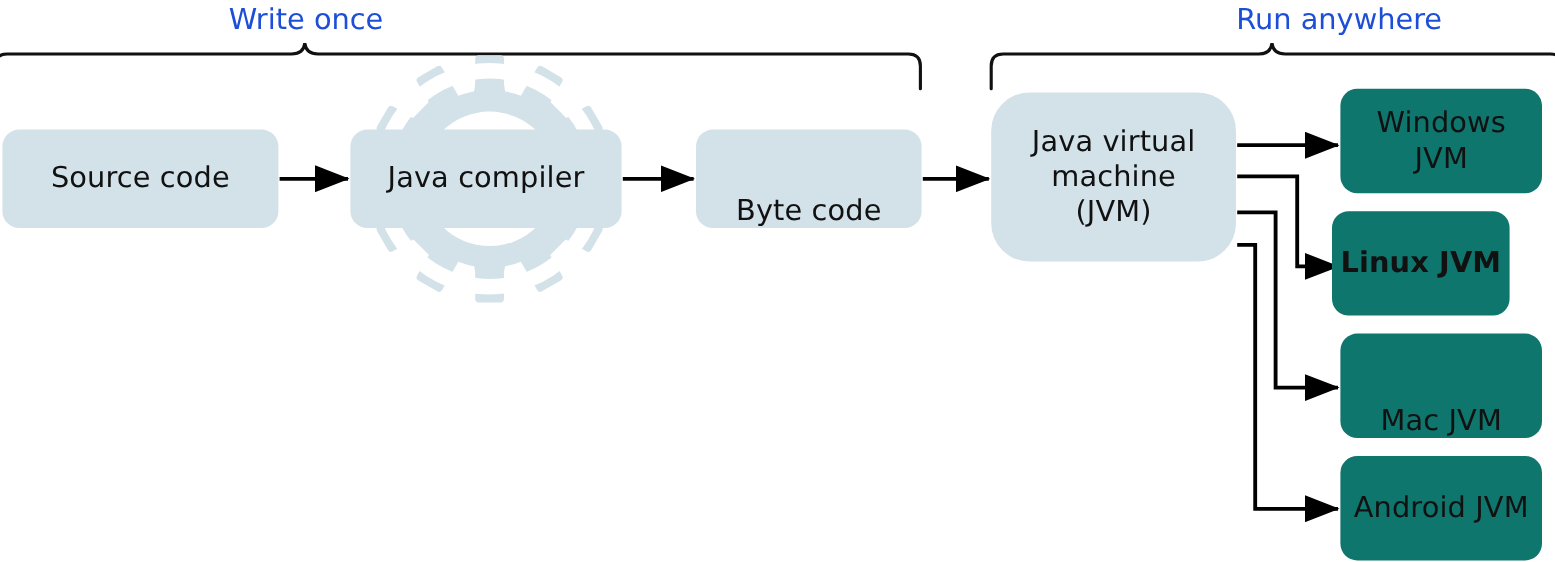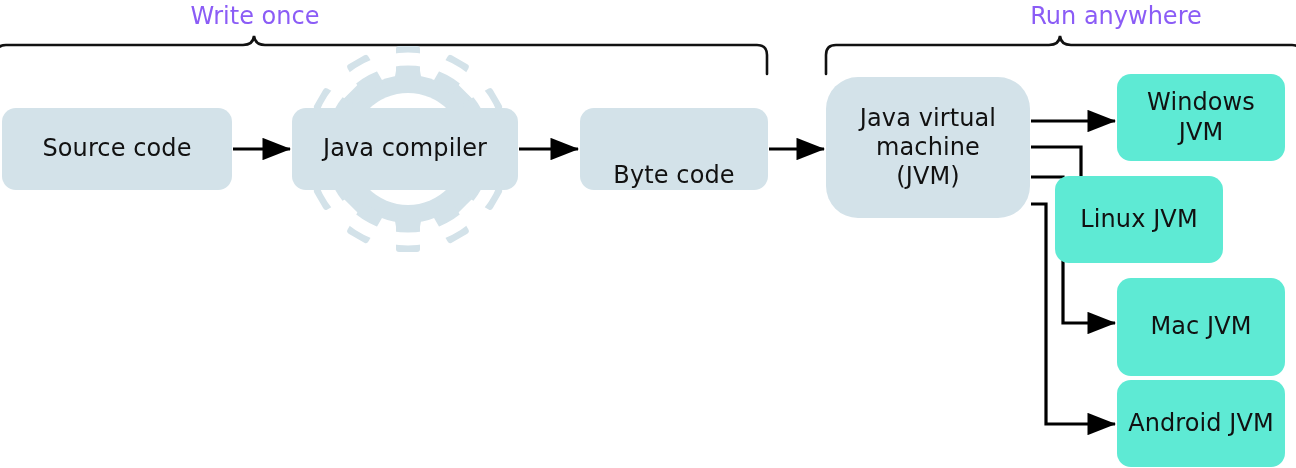--- a/index.html
+++ b/index.html
@@ -32,30 +32,30 @@
     align-items: center;
     justify-content: center;
     text-align: center;
     color: #111111;
     font-size: 24px;
     line-height: 1.22;
     letter-spacing: 0.1px;
     z-index: 3;
   }
   .node-box.blue   { background: #d3e2e9; }
-  .node-box.pink   { background: #5eead4; }
+  .node-box.pink   { background: #0f766e; }
   .node-label {
     display: block;
     white-space: pre-line;
     padding: 0 6px;
   }
   .group-label {
     position: absolute;
     font-size: 24px;
-    color: #8b5cf6;
+    color: #1d4ed8;
     z-index: 4;
     white-space: nowrap;
     transform: translateX(-50%);
   }
   .gear-layer {
     position: absolute;
     left: 0; top: 0;
     width: 1296px; height: 468px;
     z-index: 1;
     pointer-events: none;
@@ -151,25 +151,25 @@
   <div class="node-box blue" style="left:826px; top:77px; width:204px; height:141px;border-radius:32px;">
     <span class="node-label">Java virtual
 machine
 (JVM)</span>
   </div>
 
   <div class="node-box pink" style="left:1117px; top:74px; width:168px; height:87px;">
     <span class="node-label">Windows JVM</span>
   </div>
 
-  <div class="node-box pink" style="left:1055px; top:176px; width:168px; height:87px;">
+  <div class="node-box pink" style="left:1110px; top:176px; width:148px; height:87px;font-weight:bold;">
     <span class="node-label">Linux JVM</span>
   </div>
 
-  <div class="node-box pink" style="left:1117px; top:278px; width:168px; height:98px;">
+  <div class="node-box pink" style="left:1117px; top:278px; width:168px; height:87px;align-items:flex-end;">
     <span class="node-label">Mac JVM</span>
   </div>
 
   <div class="node-box pink" style="left:1117px; top:380px; width:168px; height:87px;">
     <span class="node-label">Android JVM</span>
   </div>
 
 </div>
 
 </body></html>

